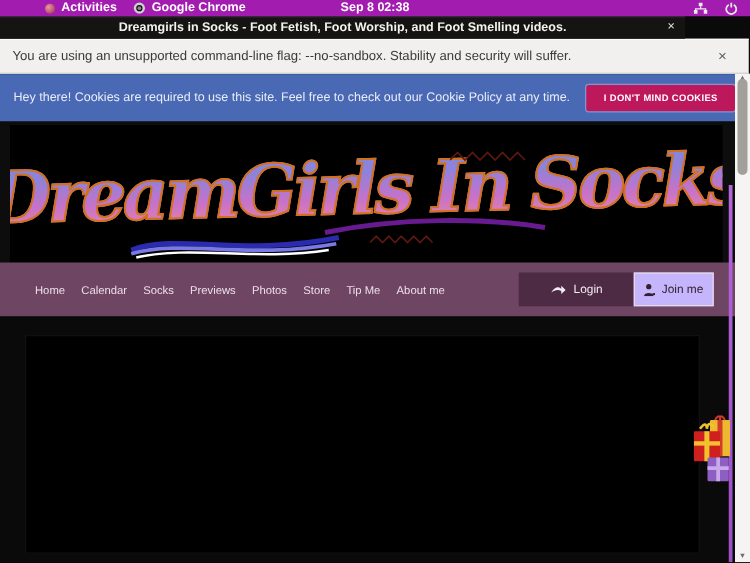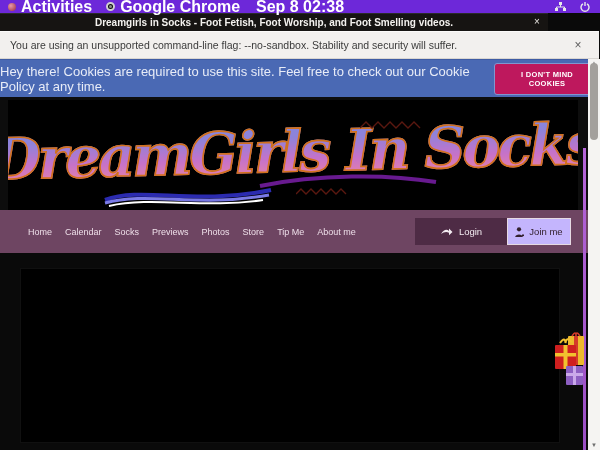--- a/index.html
+++ b/index.html
@@ -1,23 +1,23 @@
 <!DOCTYPE html>
 <html><head>
 <meta charset="utf-8">
 <style>
   * { margin:0; padding:0; box-sizing:border-box; }
   html,body { width:600px; height:450px; overflow:hidden; background:#000;
     font-family:"Liberation Sans", sans-serif; }
   .screen { position:relative; width:600px; height:450px; background:#0a0a0a; overflow:hidden; }
 
   
-  .topbar { position:absolute; left:0; top:0; width:600px; height:13px; background:#6d28d9;
+  .topbar { position:absolute; left:0; top:0; width:600px; height:13px; background:#a21caf;
     display:flex; align-items:center; justify-content:space-between; color:#fff;
-    font-size:16px; font-weight:bold; z-index:30; }
+    font-size:10px; font-weight:bold; z-index:30;padding-left:28px; }
   .tb-left { display:flex; align-items:center; gap:14px; padding-left:8px; }
   .tb-item { display:flex; align-items:center; gap:5px; height:13px; cursor:default; }
   .distro-dot { width:8px; height:8px; border-radius:50%;
     background:radial-gradient(circle at 35% 35%, #e89aa8, #b34d5e 70%, #8f3040); }
   .chrome-icon { width:9px; height:9px; border-radius:50%; background:#0a0a0a;
     border:2px solid #cfcfcf; position:relative; }
   .chrome-icon::after { content:""; position:absolute; left:1px; top:1px; width:3px; height:3px;
     border-radius:50%; background:#8a8a8a; }
   .tb-clock { position:absolute; left:0; right:0; text-align:center; pointer-events:none; }
   .tb-right { display:flex; align-items:center; gap:14px; padding-right:10px; z-index:2; }
@@ -35,21 +35,21 @@
     border-top:1px solid #fbfaf9; border-bottom:1px solid #d9d6d2;
     display:flex; align-items:center; z-index:28; }
   .warnbar-text { padding-left:10px; color:#3b3b3b; font-size:10.5px; }
   .warnbar-close { position:absolute; right:14px; top:6px; color:#5f5f5f; font-size:12px;
     width:14px; text-align:center; cursor:pointer; }
 
   
   .cookiebar { position:absolute; left:0; top:59px; width:600px; height:38px; background:#4a69b4;
     border-top:1px solid #3e5ba3; display:flex; align-items:center; justify-content:center;
     gap:12px; z-index:5; }
-  .cookie-msg { color:#e8ecf7; font-size:13px; }
+  .cookie-msg { color:#e8ecf7; font-size:10px; }
   .cookie-btn { background:#be185d; border:1px solid #8196cf; border-radius:3px; color:#fff;
     font-size:7.5px; font-weight:bold; padding:6px 14px; letter-spacing:.3px; cursor:pointer;
     font-family:"Liberation Sans", sans-serif; }
 
   
   .site-header { position:absolute; left:0; top:97px; width:600px; height:113px; background:#0d0d0d; }
   .logo-box { position:absolute; left:8px; top:3px; width:570px; height:110px; background:#000;
     overflow:hidden; cursor:pointer; }
   .logo-text { position:absolute; left:50%; top:46%; transform:translate(-50%,-50%) rotate(-1.5deg);
     white-space:nowrap; font-family:"DejaVu Serif", serif; font-style:italic; font-weight:bold;

